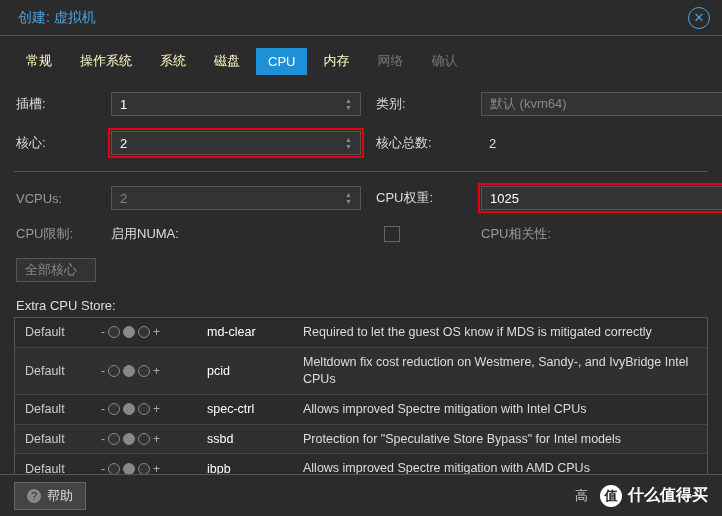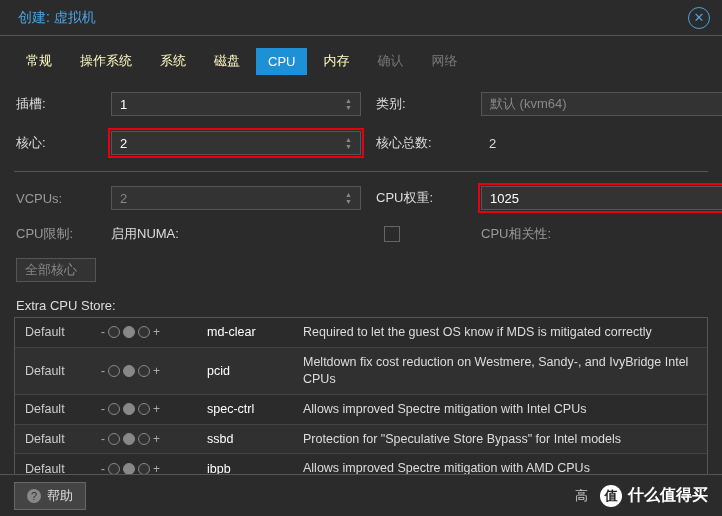--- a/index.html
+++ b/index.html
@@ -166,22 +166,22 @@
     <span class="close-btn">✕</span>
   </div>
 
   <div class="tabs">
     <span class="tab">常规</span>
     <span class="tab">操作系统</span>
     <span class="tab">系统</span>
     <span class="tab">磁盘</span>
     <span class="tab active">CPU</span>
     <span class="tab">内存</span>
+    <span class="tab disabled">网络</span>
     <span class="tab disabled">确认</span>
-    <span class="tab disabled">网络</span>
   </div>
 
   <div class="content">
     <div class="form-grid">
       <span class="label">插槽:</span>
       <div class="spinner">
         <span class="value-text">1</span>
         <span class="spinner-handles">▲<br>▼</span>
       </div>
       <span class="label">类别:</span>

